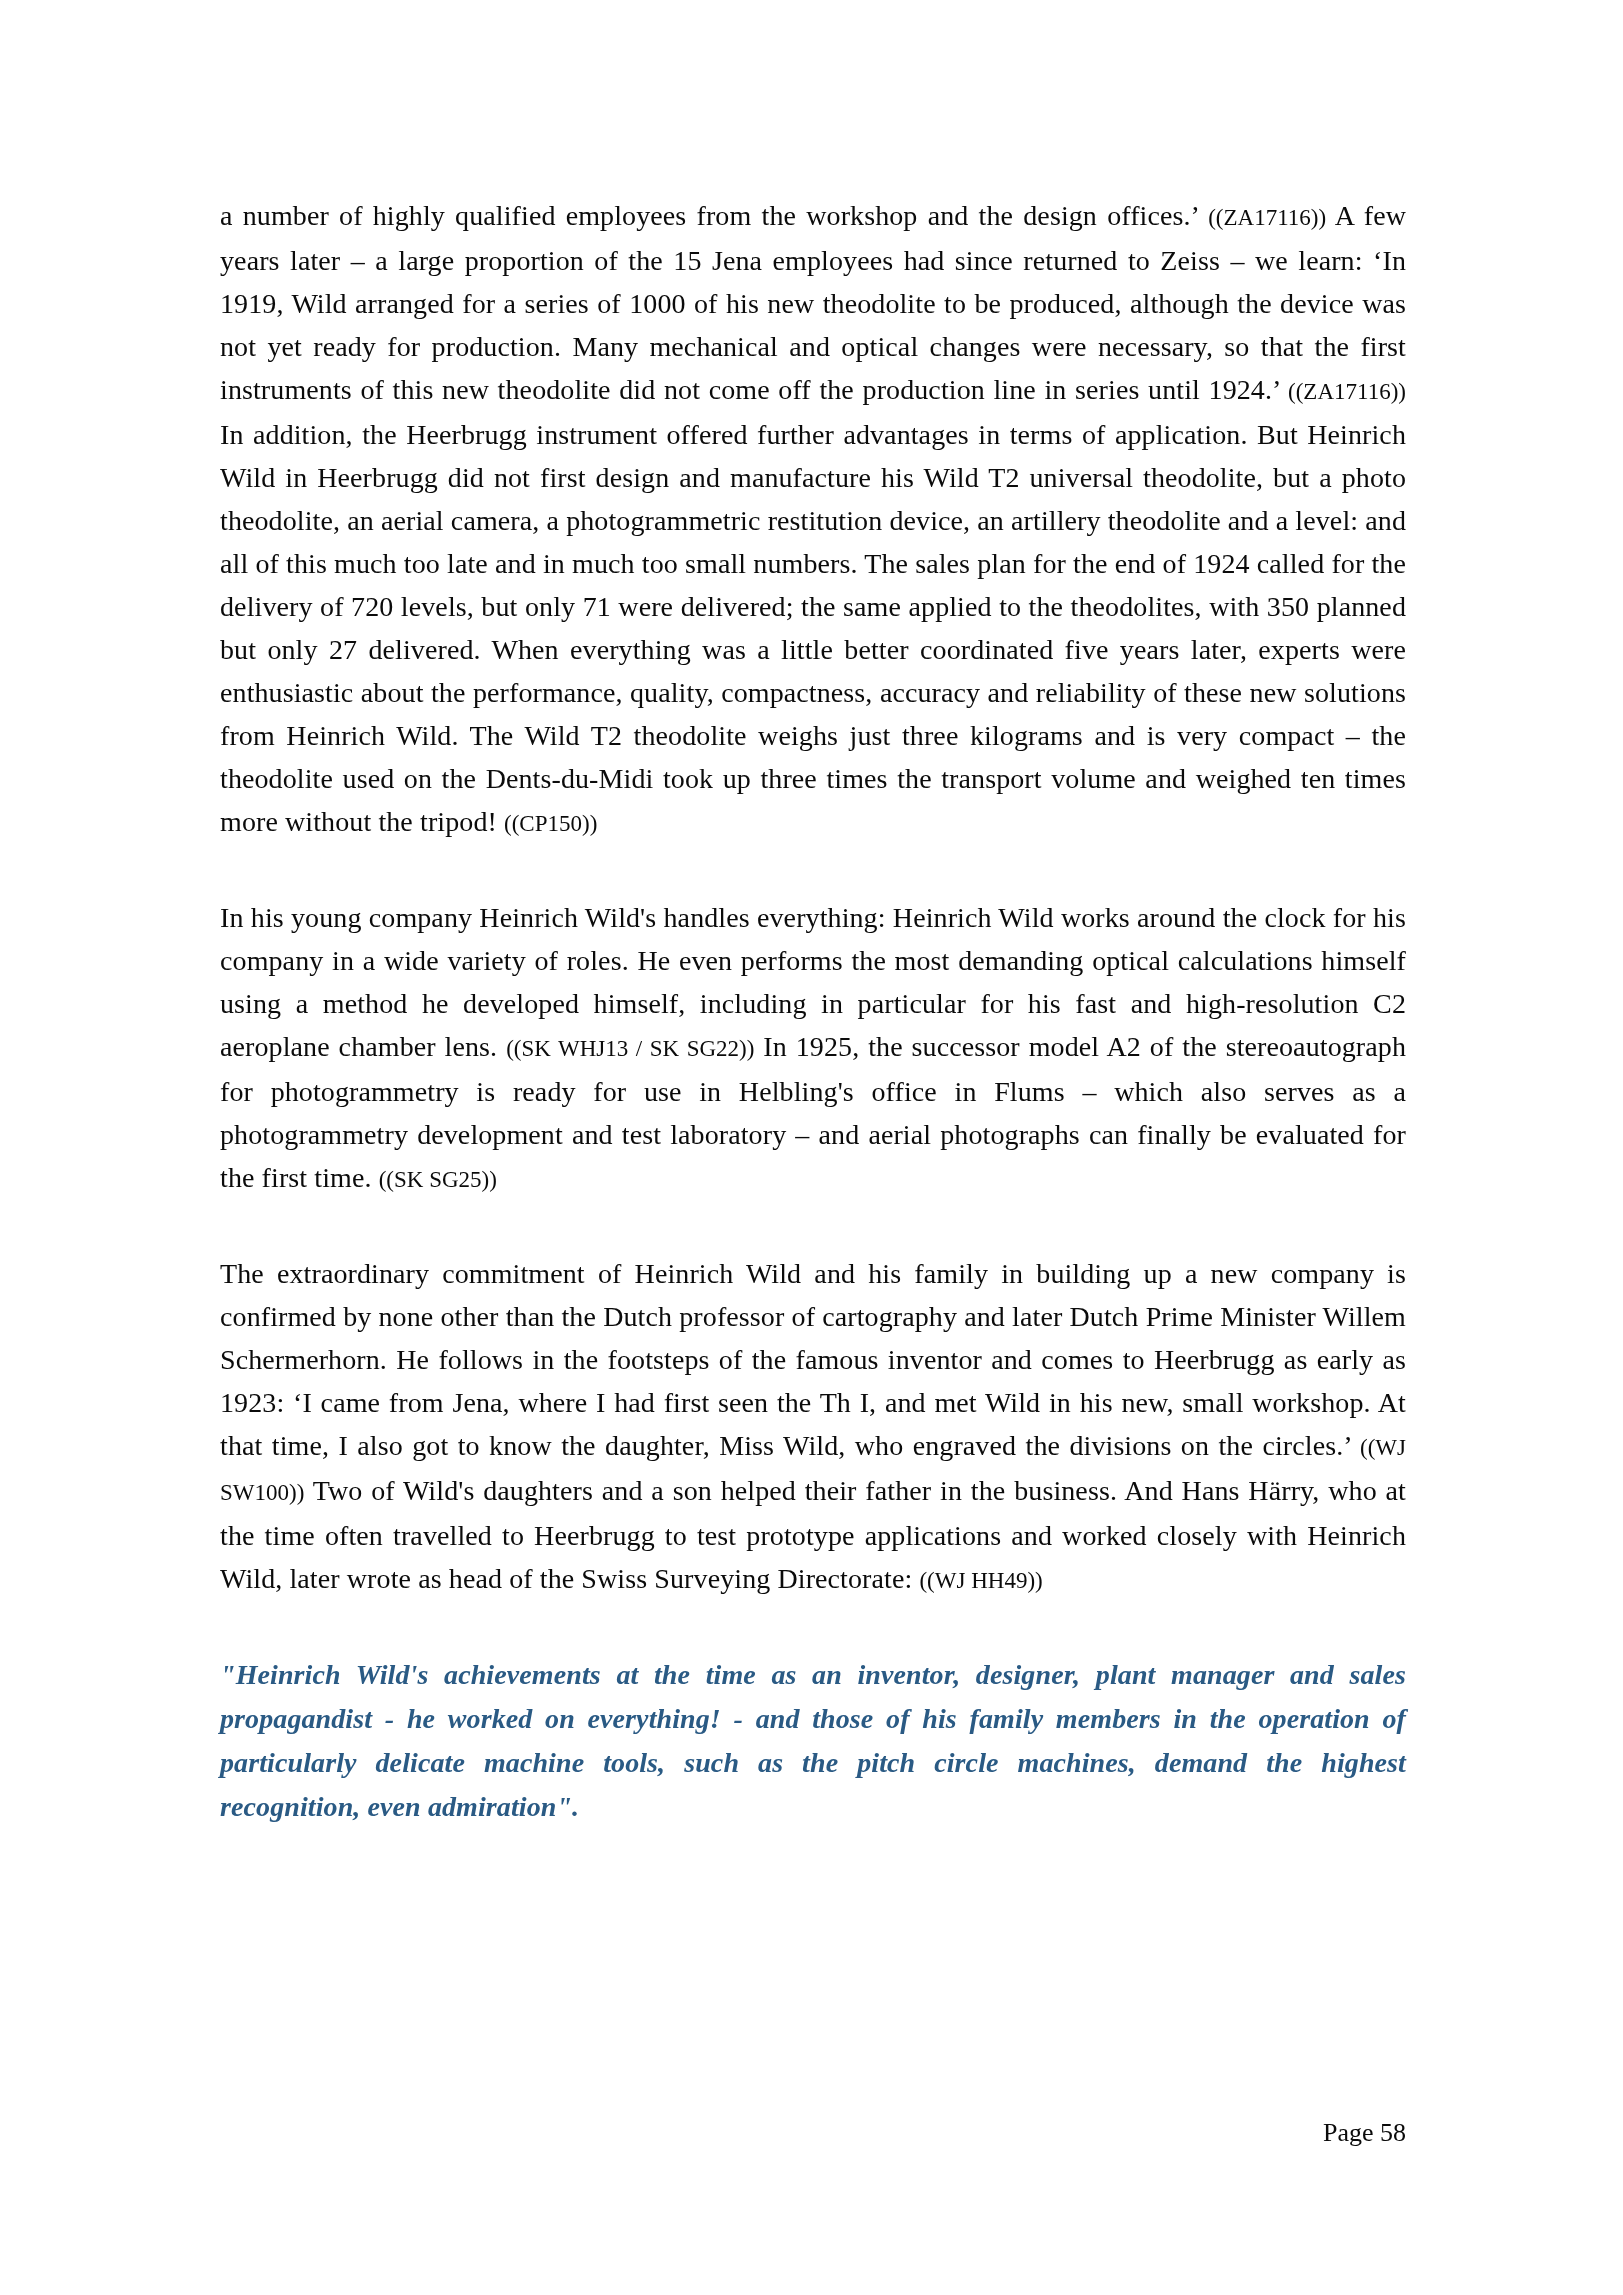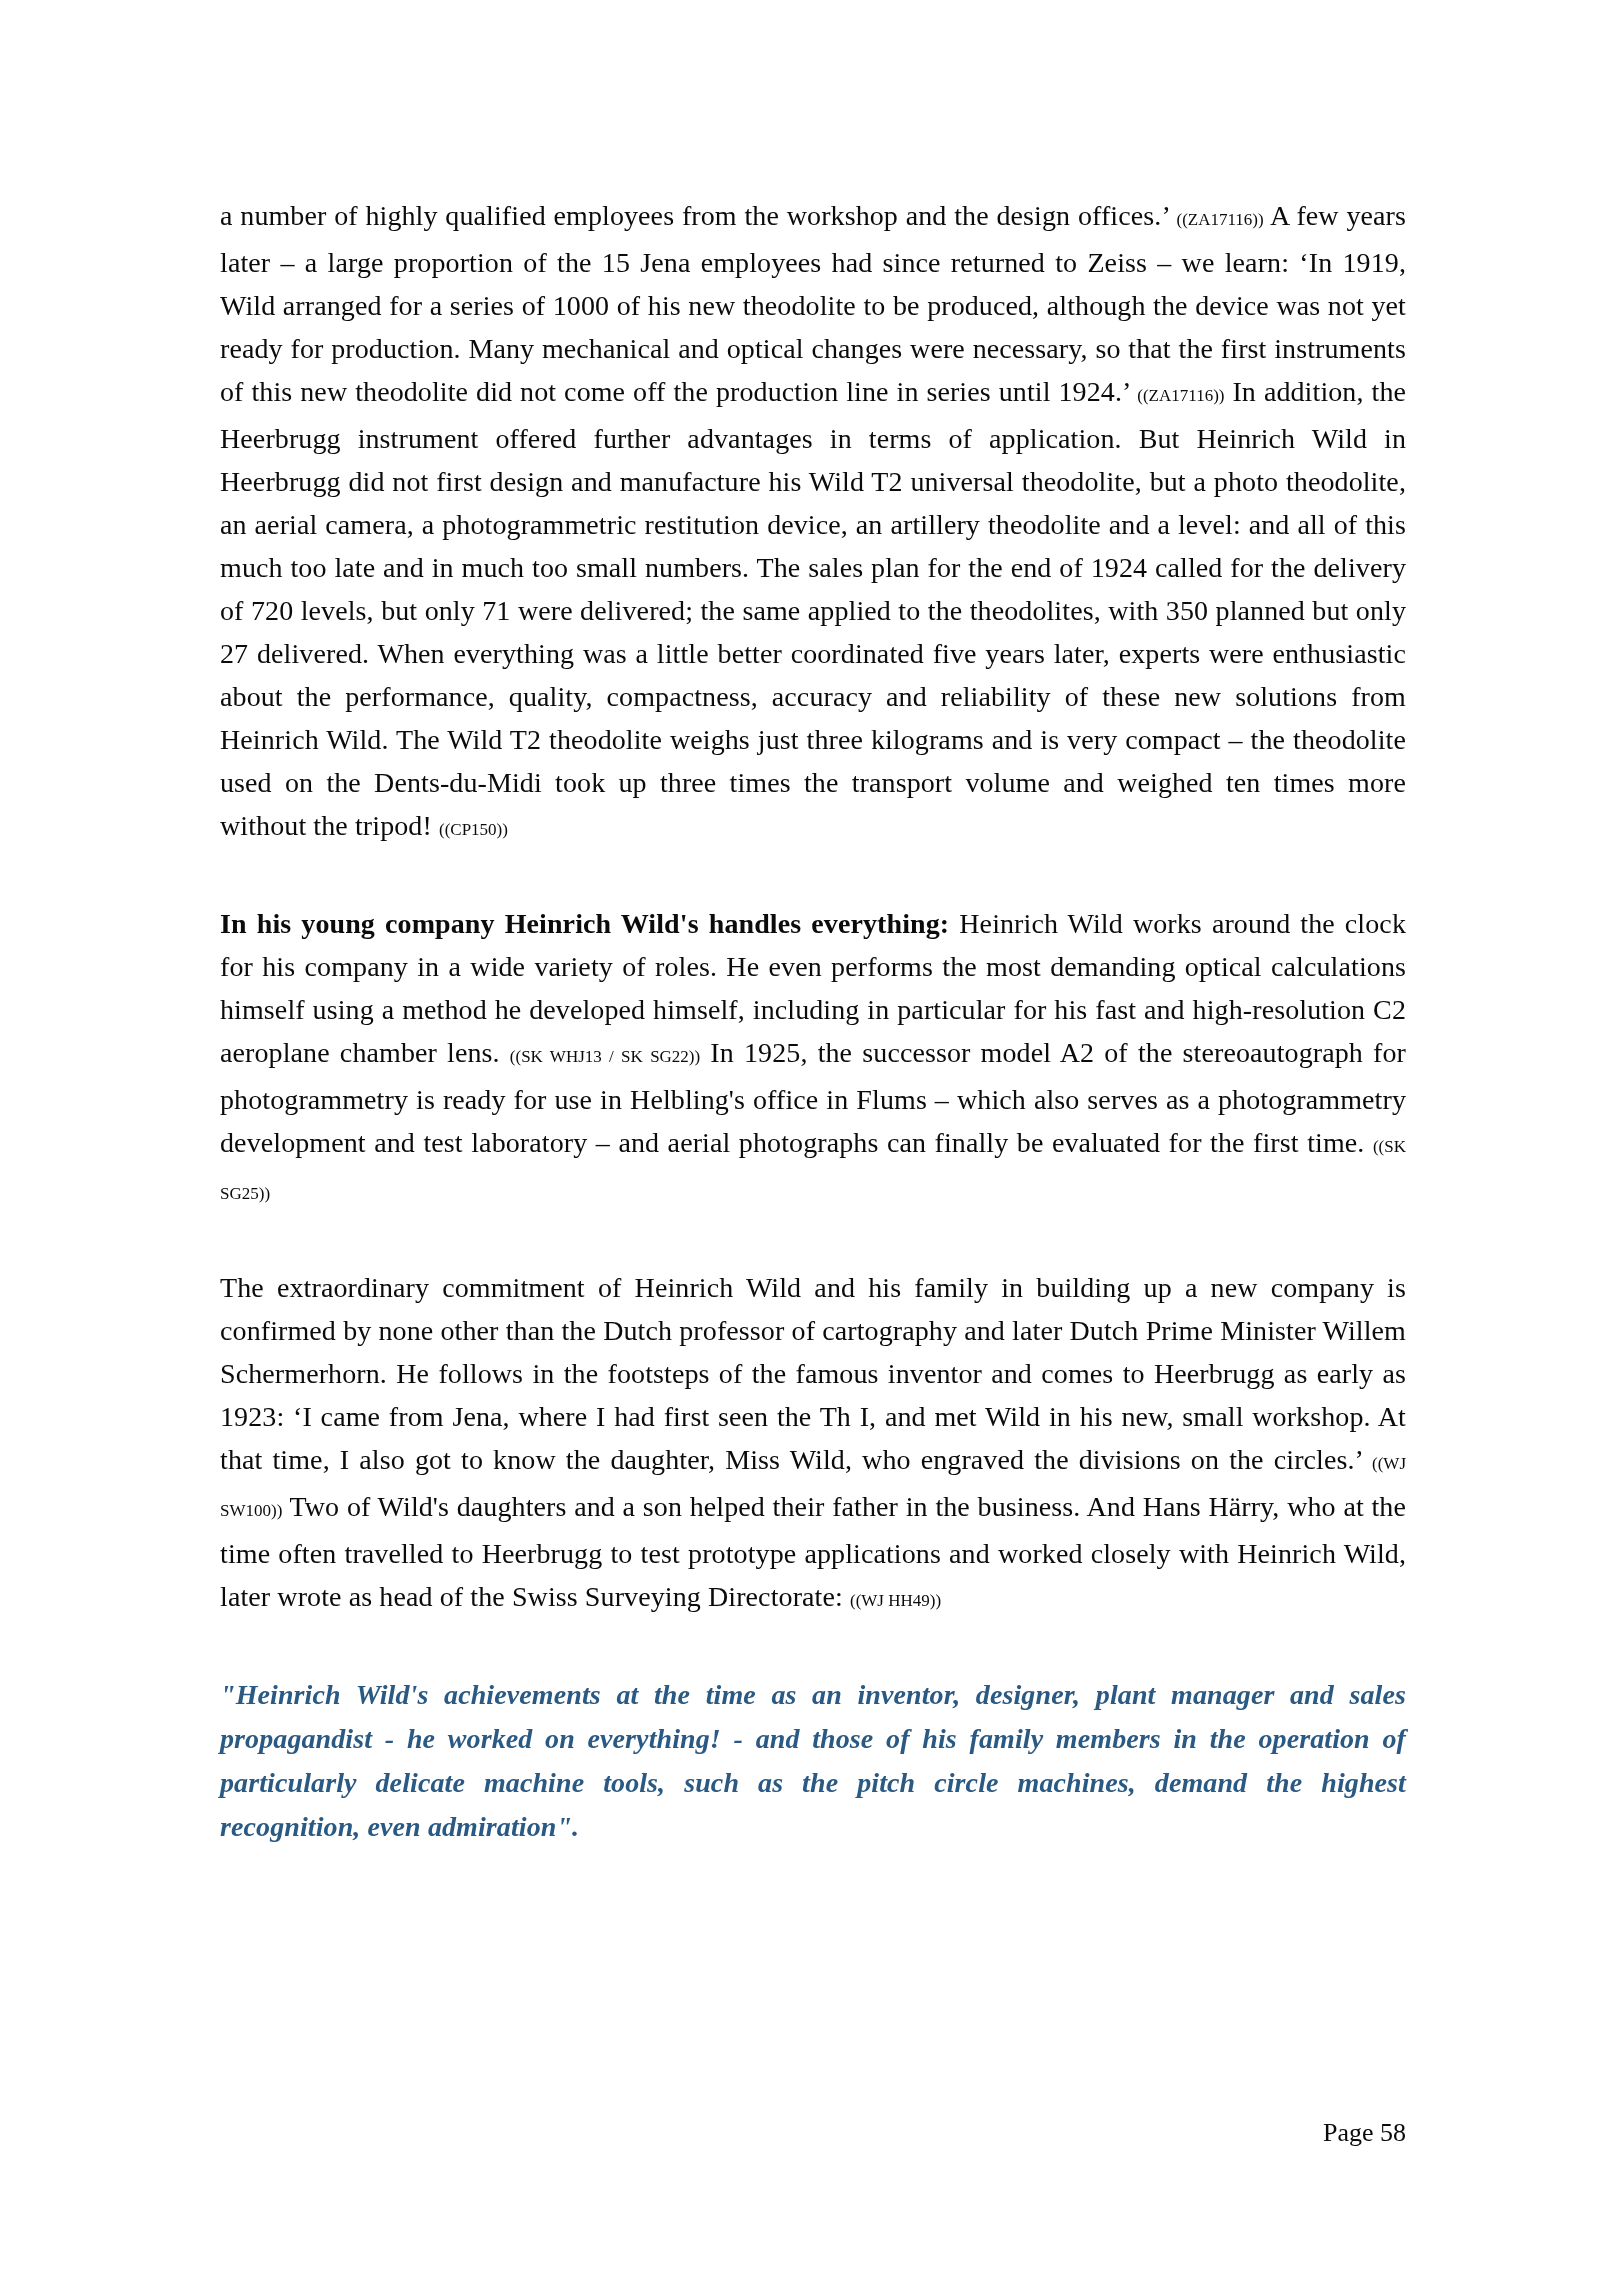--- a/index.html
+++ b/index.html
@@ -35,23 +35,23 @@
     line-height: 43px;
     text-align: justify;
     text-justify: inter-word;
     letter-spacing: 0.1px;
   }
   p.body:last-child {
     margin-bottom: 0;
   }
   .seg { white-space: pre-wrap; }
   .seg-normal { font-weight: 400; }
-  .seg-bold { font-weight: 700; }
+  .seg-bold { font-weight: 400; }
   .seg-cite {
-    font-size: 17px;
+    font-size: 23px;
     letter-spacing: 0px;
   }
   p.quote {
     color: var(--quote-color, #2A5A84);
     font-weight: 700;
     font-style: italic;
     line-height: 44px;
   }
   .footer {
     position: absolute;

